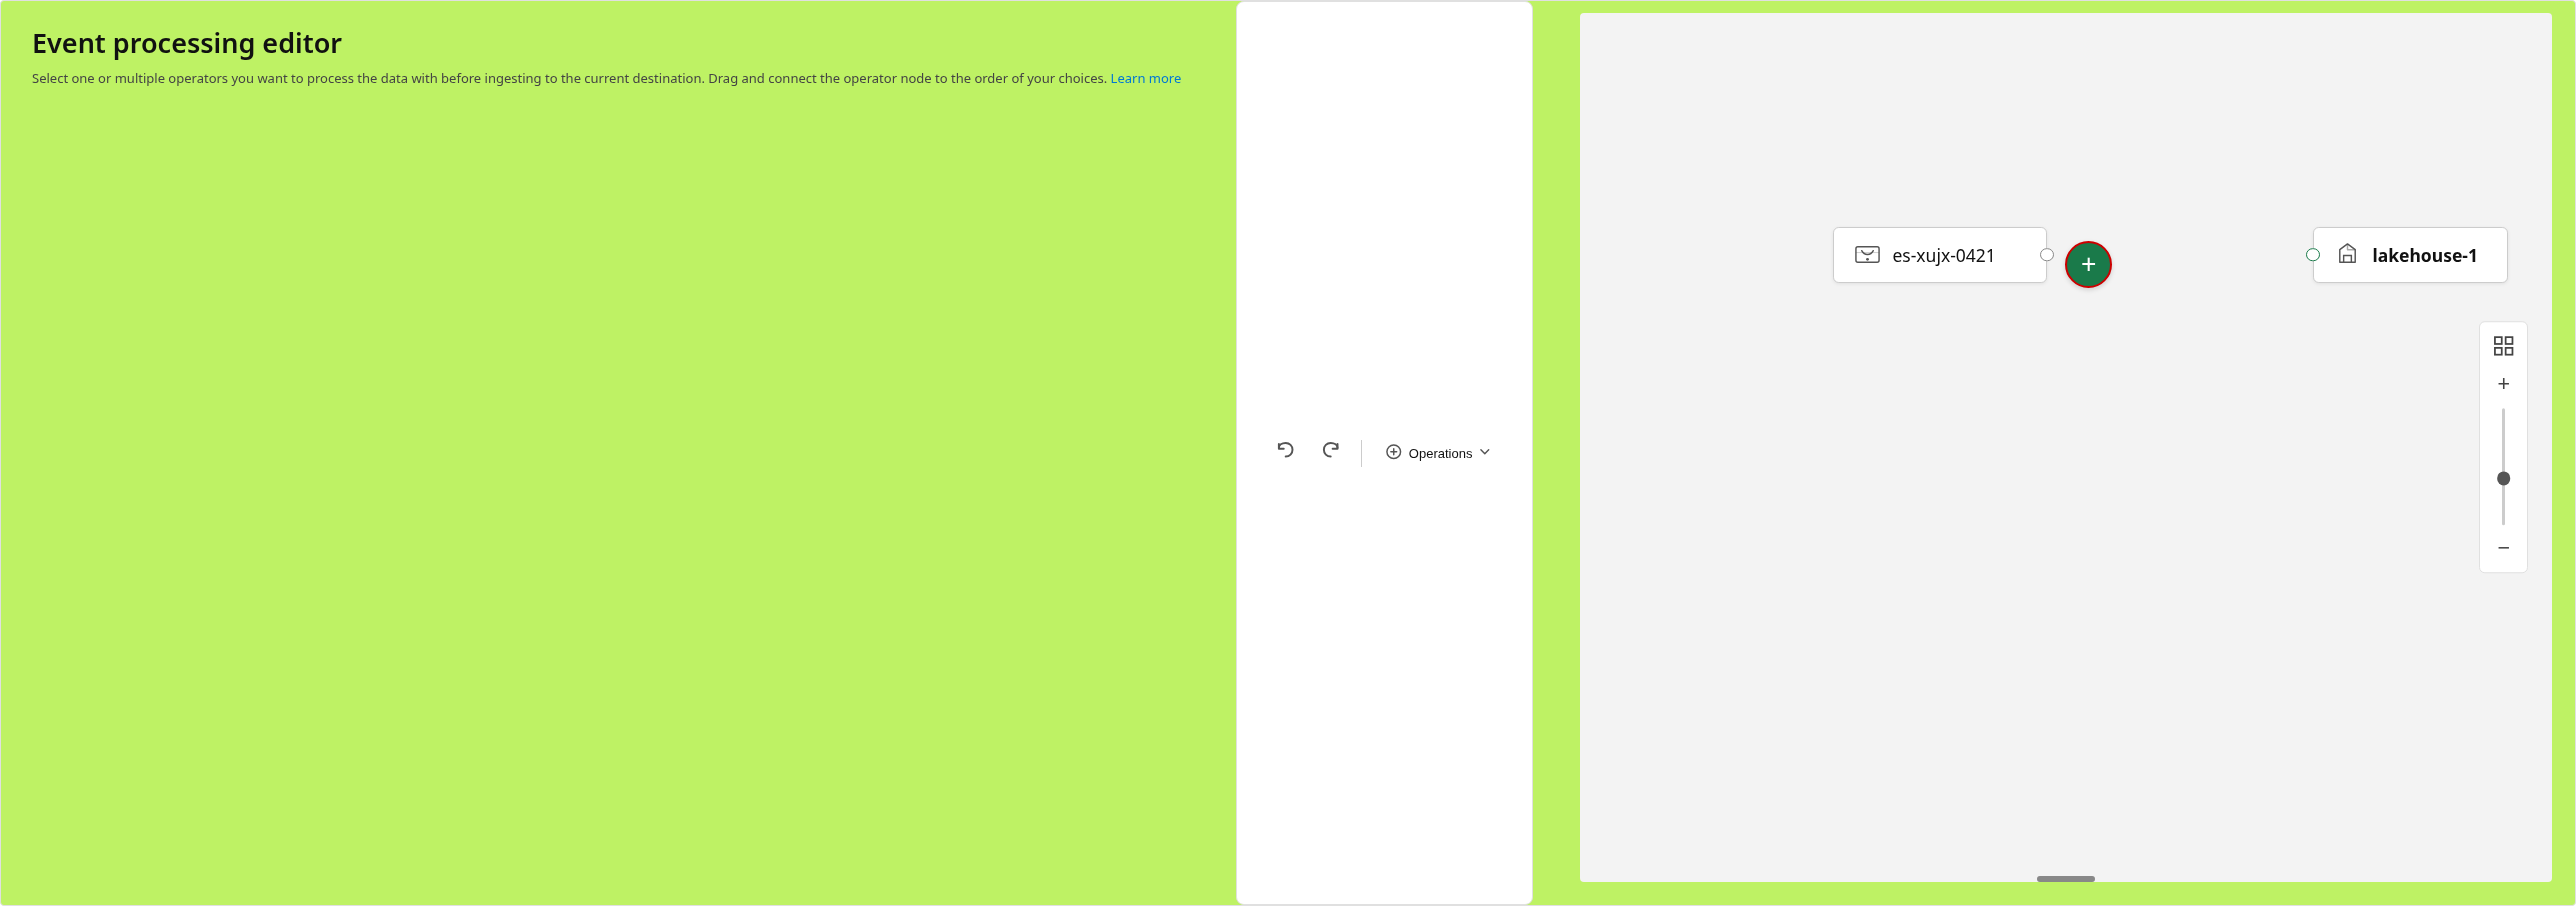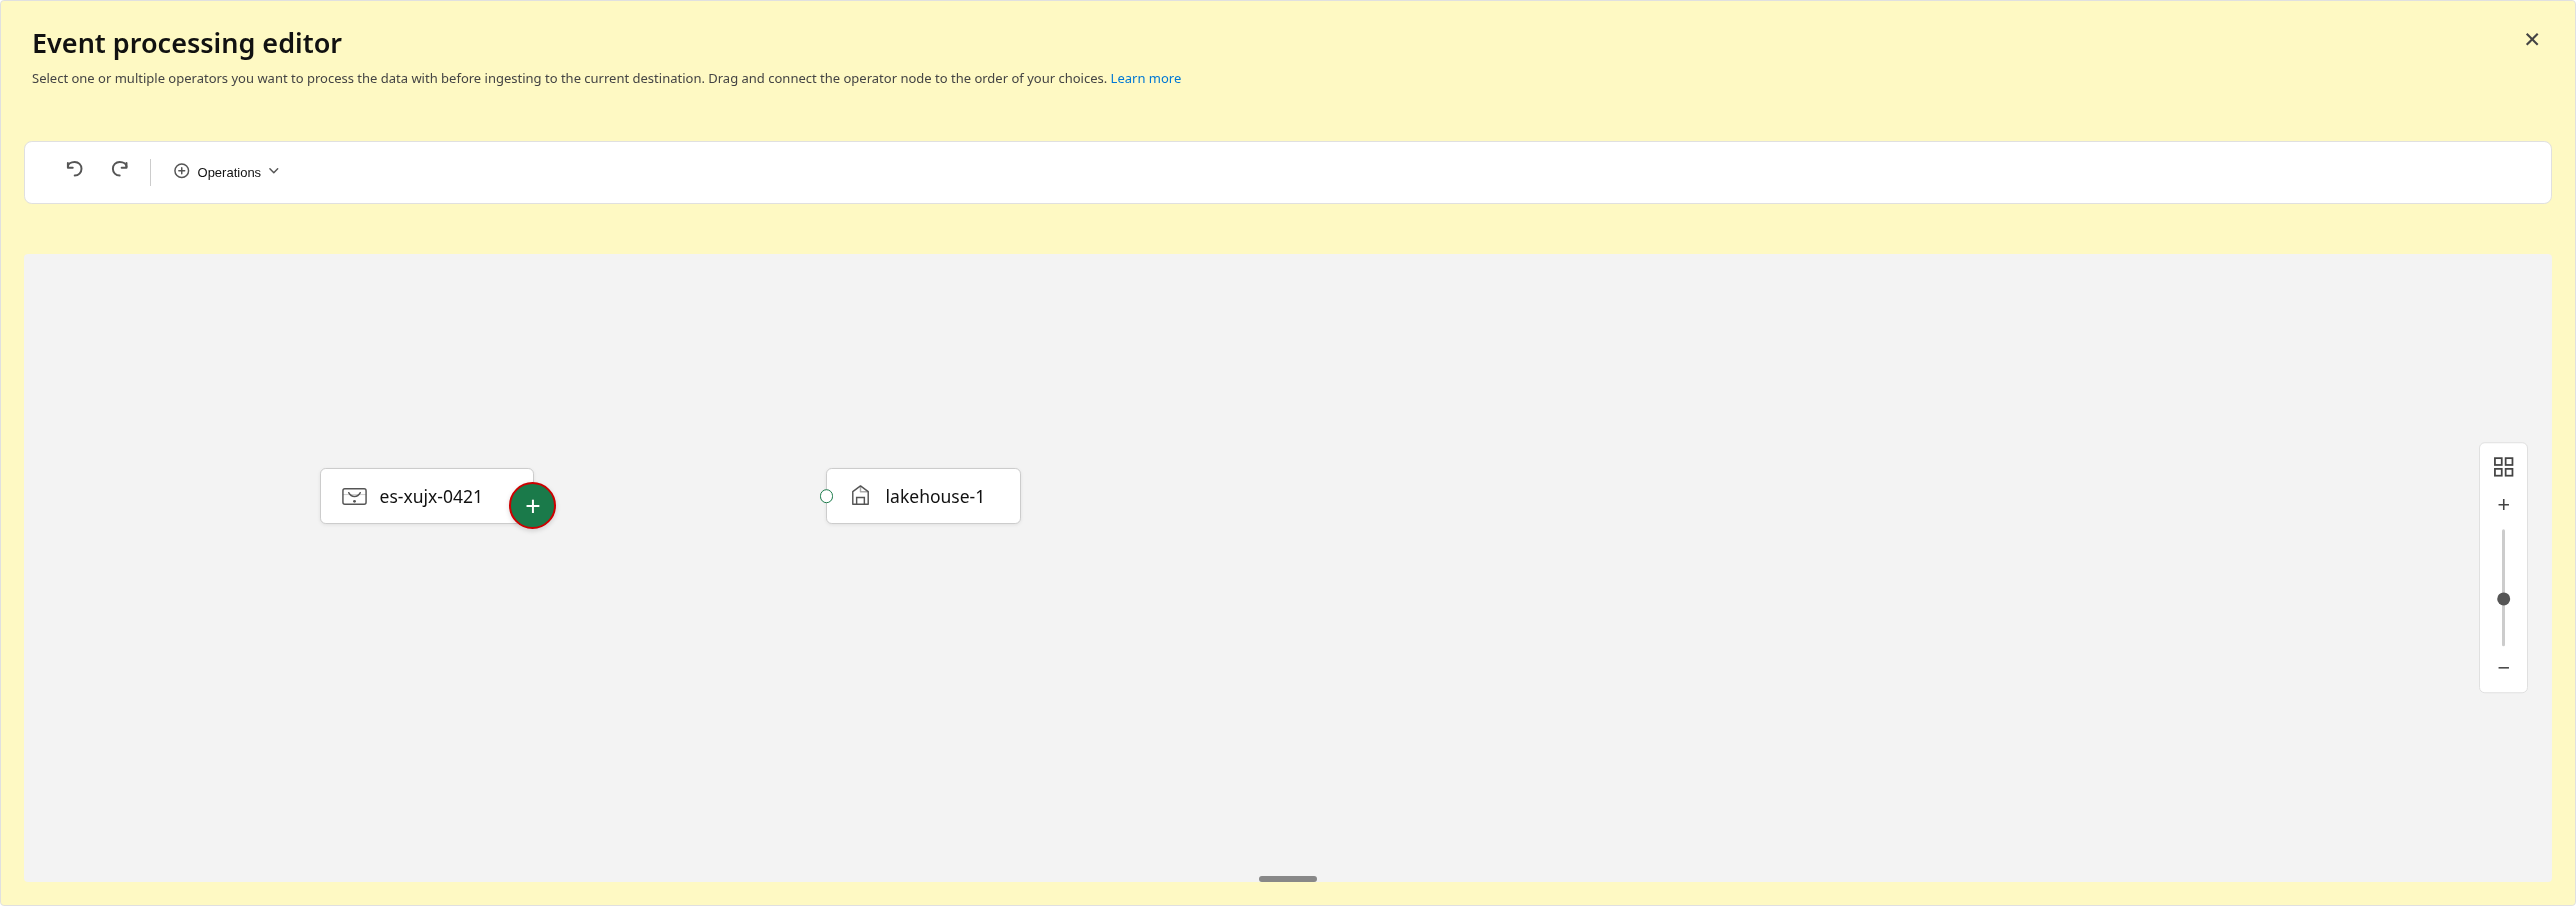--- a/index.html
+++ b/index.html
@@ -7,27 +7,26 @@
       font-family: 'Segoe UI', system-ui, sans-serif;
       background: #fff;
       width: 2576px;
       height: 906px;
       overflow: hidden;
     }
 
     .dialog {
       width: 100%;
       height: 100%;
-      background: #fef9c3;
-      display: flex;
-      flex-direction: column;
+      background: #bef264;
+      display: flex;
+      flex-direction: row;
       border: 1px solid #e0e0e0;
       border-radius: 3.9px;
       position: relative;
-      gap: 38px;
     }
 
     .dialog-header {
       padding: 23.4px 31px 15.6px 31px;
       border-bottom: none;
       flex-shrink: 0;
     }
 
     .dialog-title {
       font-size: 27px;
@@ -124,21 +123,20 @@
       border: 1.5px solid #ccc;
       border-radius: 5.8px;
       display: flex;
       align-items: center;
       gap: 11.7px;
       padding: 13.6px 19.5px;
       font-size: 17.5px;
       color: #111;
       white-space: nowrap;
       box-shadow: 0 1px 3.9px rgba(0,0,0,0.08);
-      margin-left: 43px;
     }
 
     .node-icon {
       display: flex;
       align-items: center;
       justify-content: center;
       color: #444;
     }
 
     .node-port {
@@ -318,21 +316,21 @@
         </svg>
       </span>
       <span>es-xujx-0421</span>
       <div class="node-port node-port-right" style="background:#fff; border-color:#888;"></div>
     </div>
 
     <div class="add-node-btn" style="position:absolute; left: 485px; top: 228px;" title="Add operation">
       <span style="font-size:27px; line-height:1; margin-top:-1px;">+</span>
     </div>
 
-    <div class="node" style="left: 759px; top: 214px; min-width: 195px;">
+    <div class="node" style="left: 733px; top: 214px; min-width: 195px; font-weight: bold;">
       <div class="node-port node-port-left" style="background:#fff; border-color: #1a7a4a;"></div>
       <span class="node-icon">
         <svg width="27" height="27" viewBox="0 0 28 28" fill="none">
           <path d="M14 3 L22 9 L22 22 L6 22 L6 9 Z" stroke="#555" stroke-width="1.5" fill="none" stroke-linejoin="round"></path>
           <path d="M10 22 L10 15 L18 15 L18 22" stroke="#555" stroke-width="1.5" fill="none"></path>
           <path d="M14 3 L14 9 L22 9" stroke="#555" stroke-width="1.5" fill="none" stroke-linejoin="round" opacity="0.5"></path>
         </svg>
       </span>
       <span>lakehouse-1</span>
     </div>

